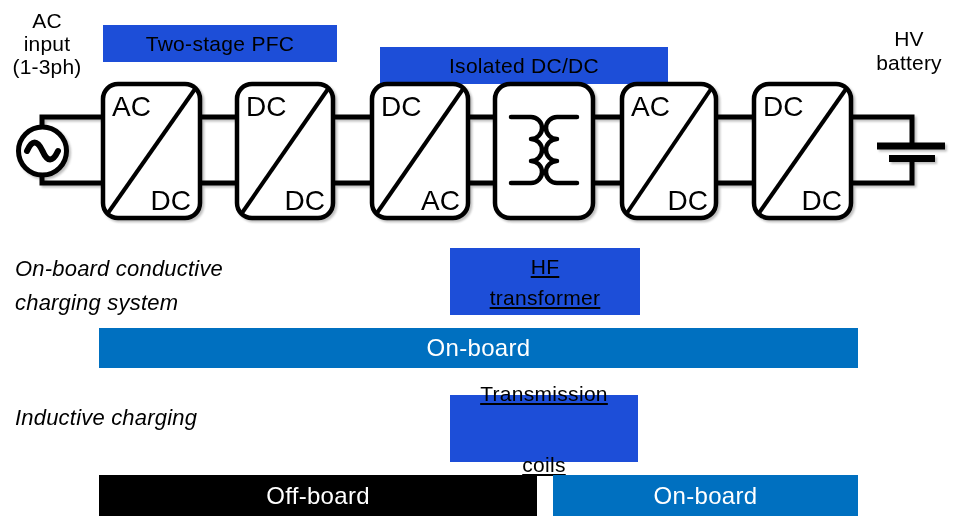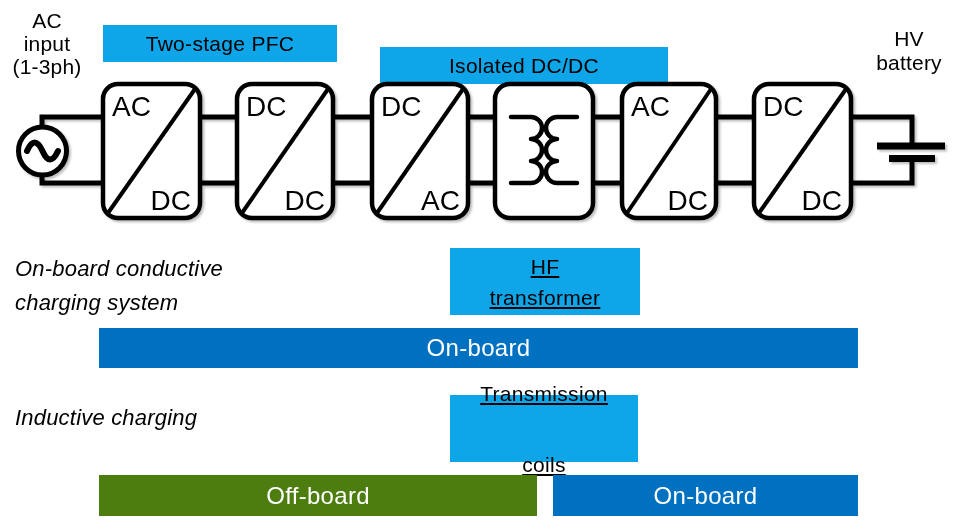--- a/index.html
+++ b/index.html
@@ -4,31 +4,31 @@
 <style>
   html,body{margin:0;padding:0;background:#fff;}
   .stage{
     position:relative;width:956px;height:532px;background:#ffffff;
     font-family:"Liberation Sans",sans-serif;color:#000;overflow:hidden;
   }
   .abs{position:absolute;}
   .center-text{text-align:center;}
   .side-label{font-size:21px;line-height:23px;font-weight:400;letter-spacing:.2px;}
   .gray-box{
-    background:#0ea5e9;display:flex;align-items:center;justify-content:center;
+    background:#1d4ed8;display:flex;align-items:center;justify-content:center;
     font-size:21px;letter-spacing:.3px;
   }
   .gray-box.two-line{flex-direction:column;line-height:31px;text-decoration:underline;}
   .italic-title{font-style:italic;font-size:22px;line-height:34px;letter-spacing:.2px;}
   .bar{
     display:flex;align-items:center;justify-content:center;
     color:#fff;font-size:24px;letter-spacing:.3px;
   }
   .bar.blue{background:#0070C0;}
-  .bar.purple{background:#4d7c0f;}
+  .bar.purple{background:#000000;}
   svg text{font-family:"Liberation Sans",sans-serif;font-size:28px;fill:#000;}
   .shadowed{filter:drop-shadow(2px 2.5px 1px rgba(110,110,110,.45));}
 </style>
 </head>
 <body>
 
 <div class="stage">
 
   <div class="abs side-label center-text" style="left:1px;top:9px;width:92px;">
     <div>AC</div>

